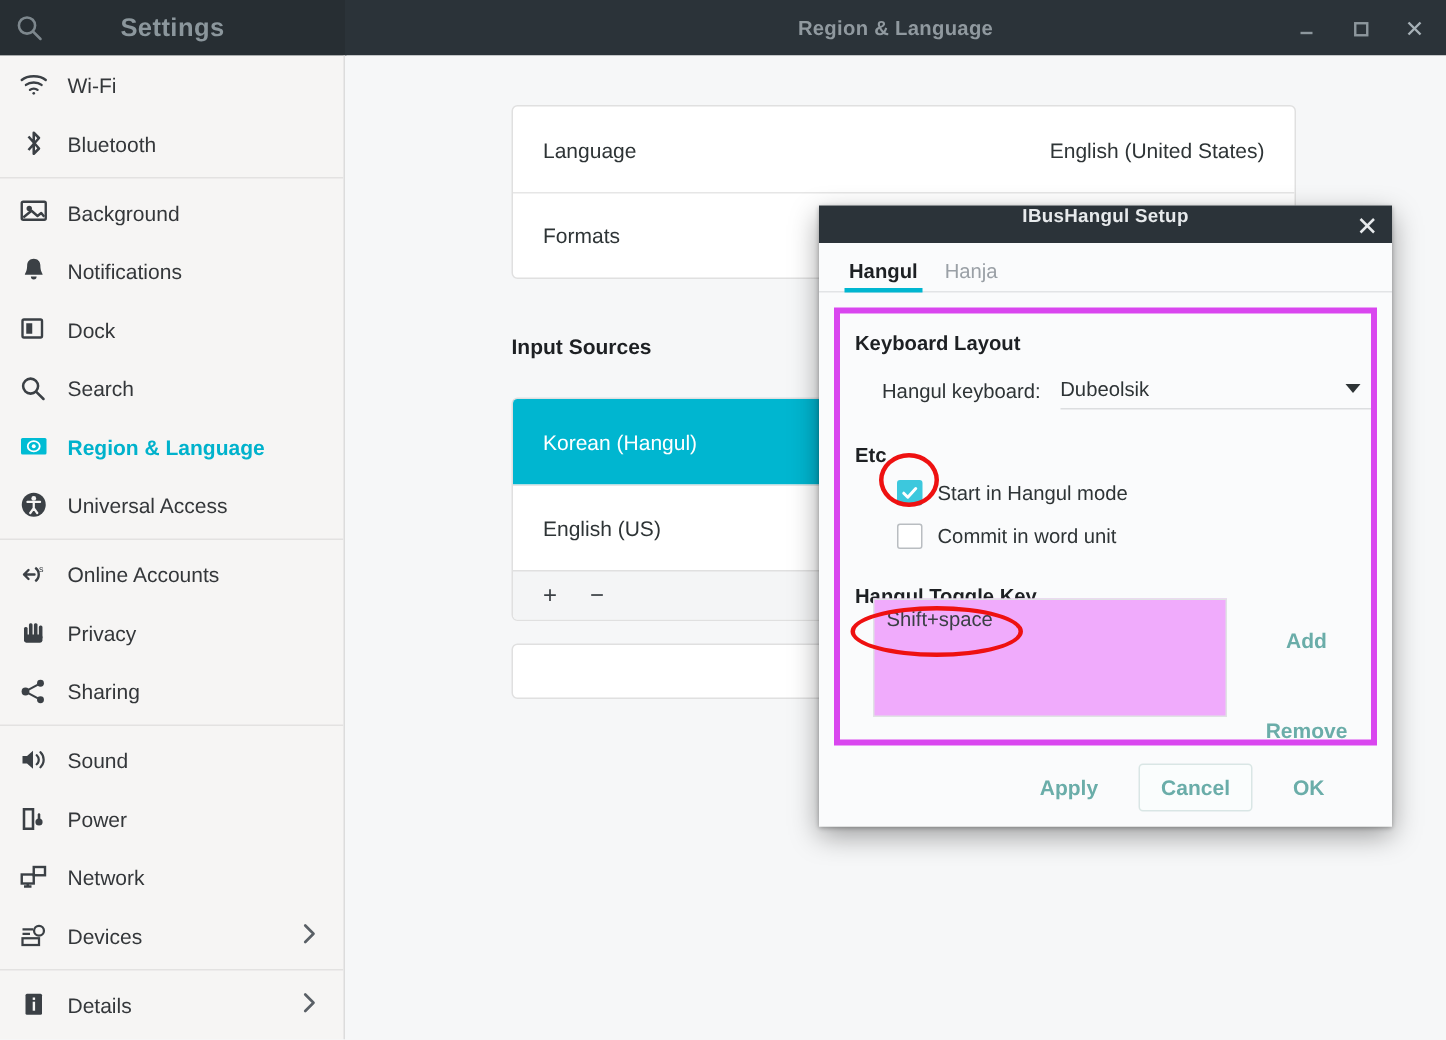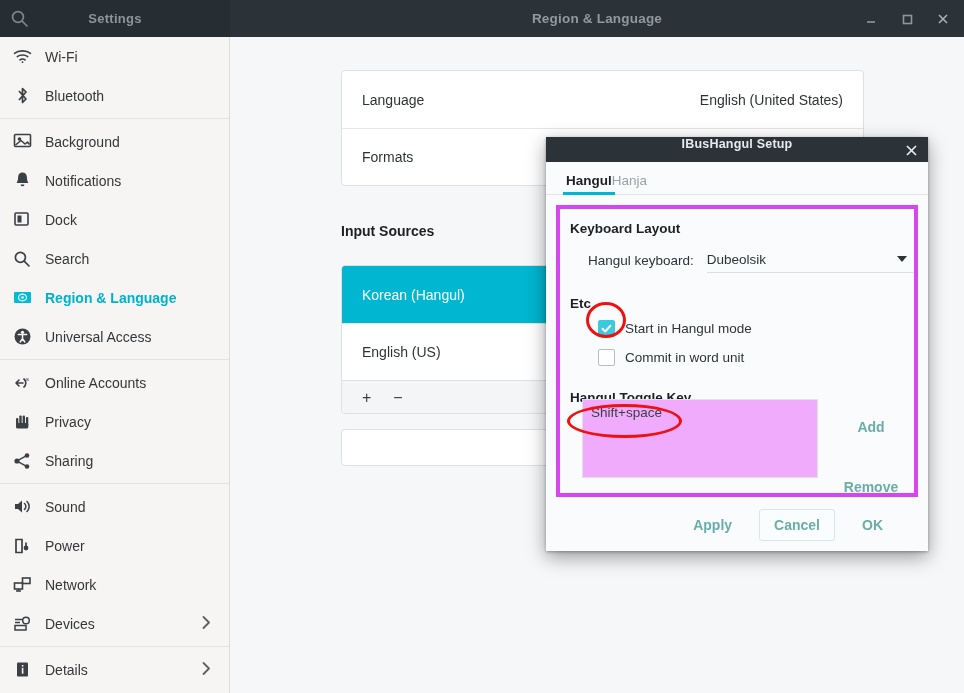--- a/index.html
+++ b/index.html
@@ -22,21 +22,21 @@
     display: flex; align-items: center;
     background: #272e33;
     position: relative;
   }
   .tb-search-icon {
     position: absolute; left: 10px; top: 9px;
     width: 19px; height: 19px;
   }
   .tb-left-title {
     width: 100%; text-align: center;
-    color: #8b969c; font-size: 13px; font-weight: bold;
+    color: #8b969c; font-size: 17px; font-weight: bold;
     letter-spacing: 0.3px;
   }
   .tb-right {
     flex: 1; height: 37px; position: relative;
     display: flex; align-items: center; justify-content: center;
   }
   .tb-right-title {
     color: #90999f; font-size: 13.5px; font-weight: bold;
     letter-spacing: 0.2px;
   }
@@ -150,21 +150,21 @@
   .dlg-close {
     position: absolute; right: 8px; top: 4px;
     width: 18px; height: 18px; display: flex;
     align-items: center; justify-content: center;
     color: #e7eaec;
   }
   .dlg-body { padding: 0; background: #fafbfc; height: 389px; position: relative; }
 
   .tabs {
     display: flex; align-items: flex-end; height: 33px;
-    padding-left: 20px; 
+    padding-left: 20px; gap: 18px;
     border-bottom: 1px solid #e2e4e6;
   }
   .tab {
     font-size: 13.5px; padding-bottom: 6px; position: relative;
     color: #9aa0a6;
   }
   .tab.active { color: #1d2023; font-weight: bold; }
   .tab.active::after {
     content: ""; position: absolute; left: -3px; right: -3px; bottom: -1px;
     height: 3px; background: #00b6d0;

